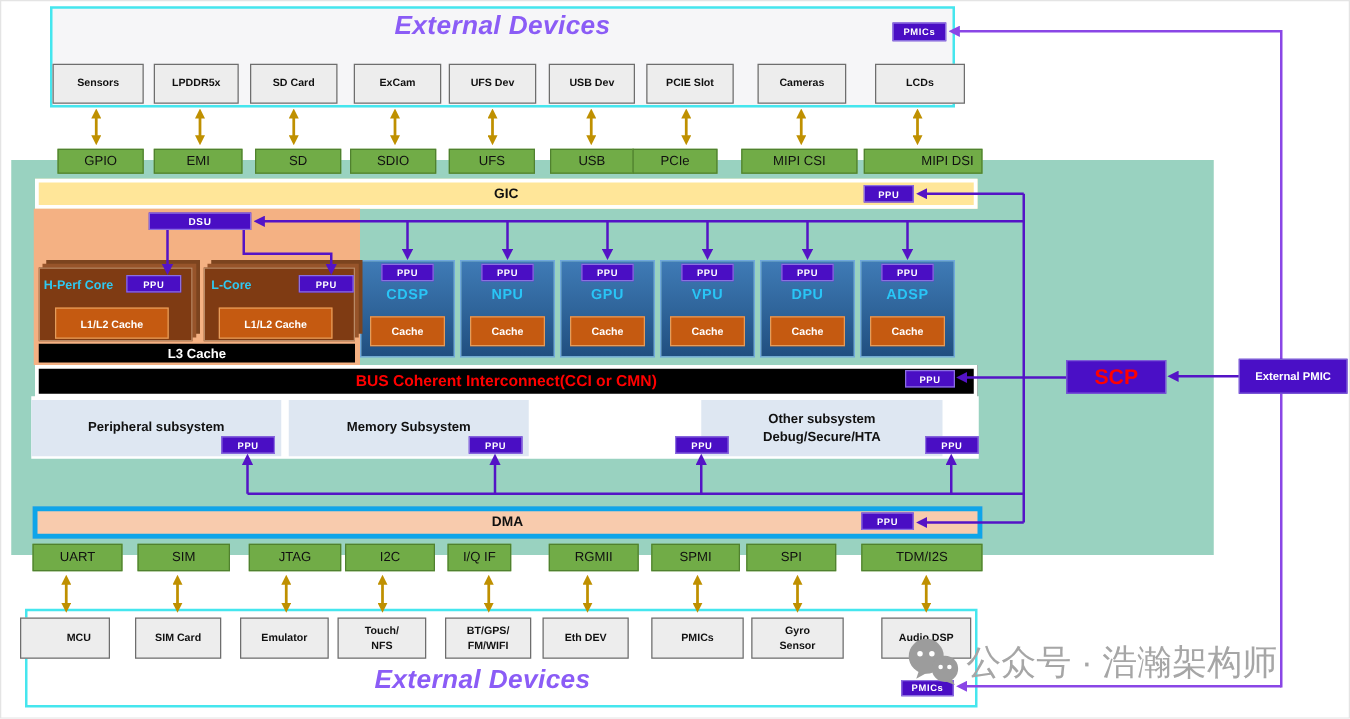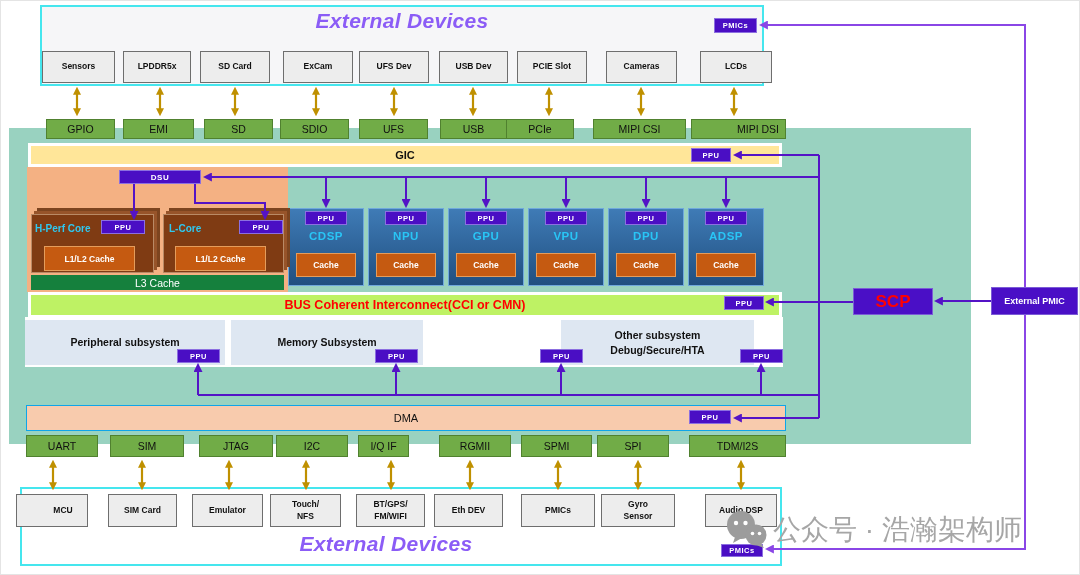--- a/index.html
+++ b/index.html
@@ -15,27 +15,27 @@
   .ifbox{background:#71ac47;border:1px solid #50812f;font-size:10.5px;color:#101010;z-index:2;}
   
   .teal{background:#99d2c0;z-index:1;}
   .gic{background:#ffe699;border:3px solid #fff;font-weight:bold;font-size:11px;color:#111;z-index:2;}
   .orange{background:#f4b183;z-index:2;}
   .ppu{background:#4a0ec4;border:1px solid #8c6fe0;color:#fff;font-weight:bold;font-size:7.5px;
        z-index:4;letter-spacing:.5px;}
   .core{background:#7f3b13;border:1px solid #b98a66;box-shadow:3px -3px 0 #97542a,6px -6px 0 #7c441f;z-index:3;}
   .corelabel{color:#2fc8f0;font-weight:bold;font-size:10px;z-index:4;}
   .cache{background:#c55a11;border:1px solid #e49c5b;color:#fff;font-weight:bold;font-size:8.5px;z-index:4;}
-  .l3{background:#15803d;color:#fff;font-weight:normal;font-size:10.5px;z-index:3;}
+  .l3{background:#000000;color:#fff;font-weight:bold;font-size:10.5px;z-index:3;}
   .accel{background:linear-gradient(180deg,#3f7bb6,#204f80);border:1px solid #6fa8dc;z-index:2;}
   .accellabel{color:#29c5f6;font-weight:bold;font-size:11.5px;z-index:3;letter-spacing:.5px;}
-  .bus{background:#bef264;border:3px solid #fff;color:#ff0000;font-weight:bold;font-size:12.5px;z-index:2;}
+  .bus{background:#000000;border:3px solid #fff;color:#ff0000;font-weight:bold;font-size:12.5px;z-index:2;}
   .subsrow-bg{background:#fff;z-index:2;}
   .subs{background:#dee7f2;font-weight:bold;font-size:10.5px;color:#111;white-space:pre-line;line-height:1.35;z-index:3;}
-  .dma{background:#f8cbad;border:1px solid #0ea5e9;font-weight:normal;font-size:11px;color:#111;z-index:2;}
+  .dma{background:#f8cbad;border:4px solid #0ea5e9;font-weight:bold;font-size:11px;color:#111;z-index:2;}
   .scp{background:#4a0fc6;border:1px solid #7b5bd6;color:#ff0000;font-weight:bold;font-size:17px;z-index:4;}
   .epmic{background:#4a0fc6;border:1px solid #7b5bd6;color:#fff;font-weight:bold;font-size:9px;z-index:4;}
   .wm{color:#a6a6a6;font-size:28px;z-index:5;white-space:nowrap;}
   svg.wires{position:absolute;left:0;top:0;z-index:3;pointer-events:none;}
 </style>
 </head>
 <body>
 
 <div class="stage">
 

